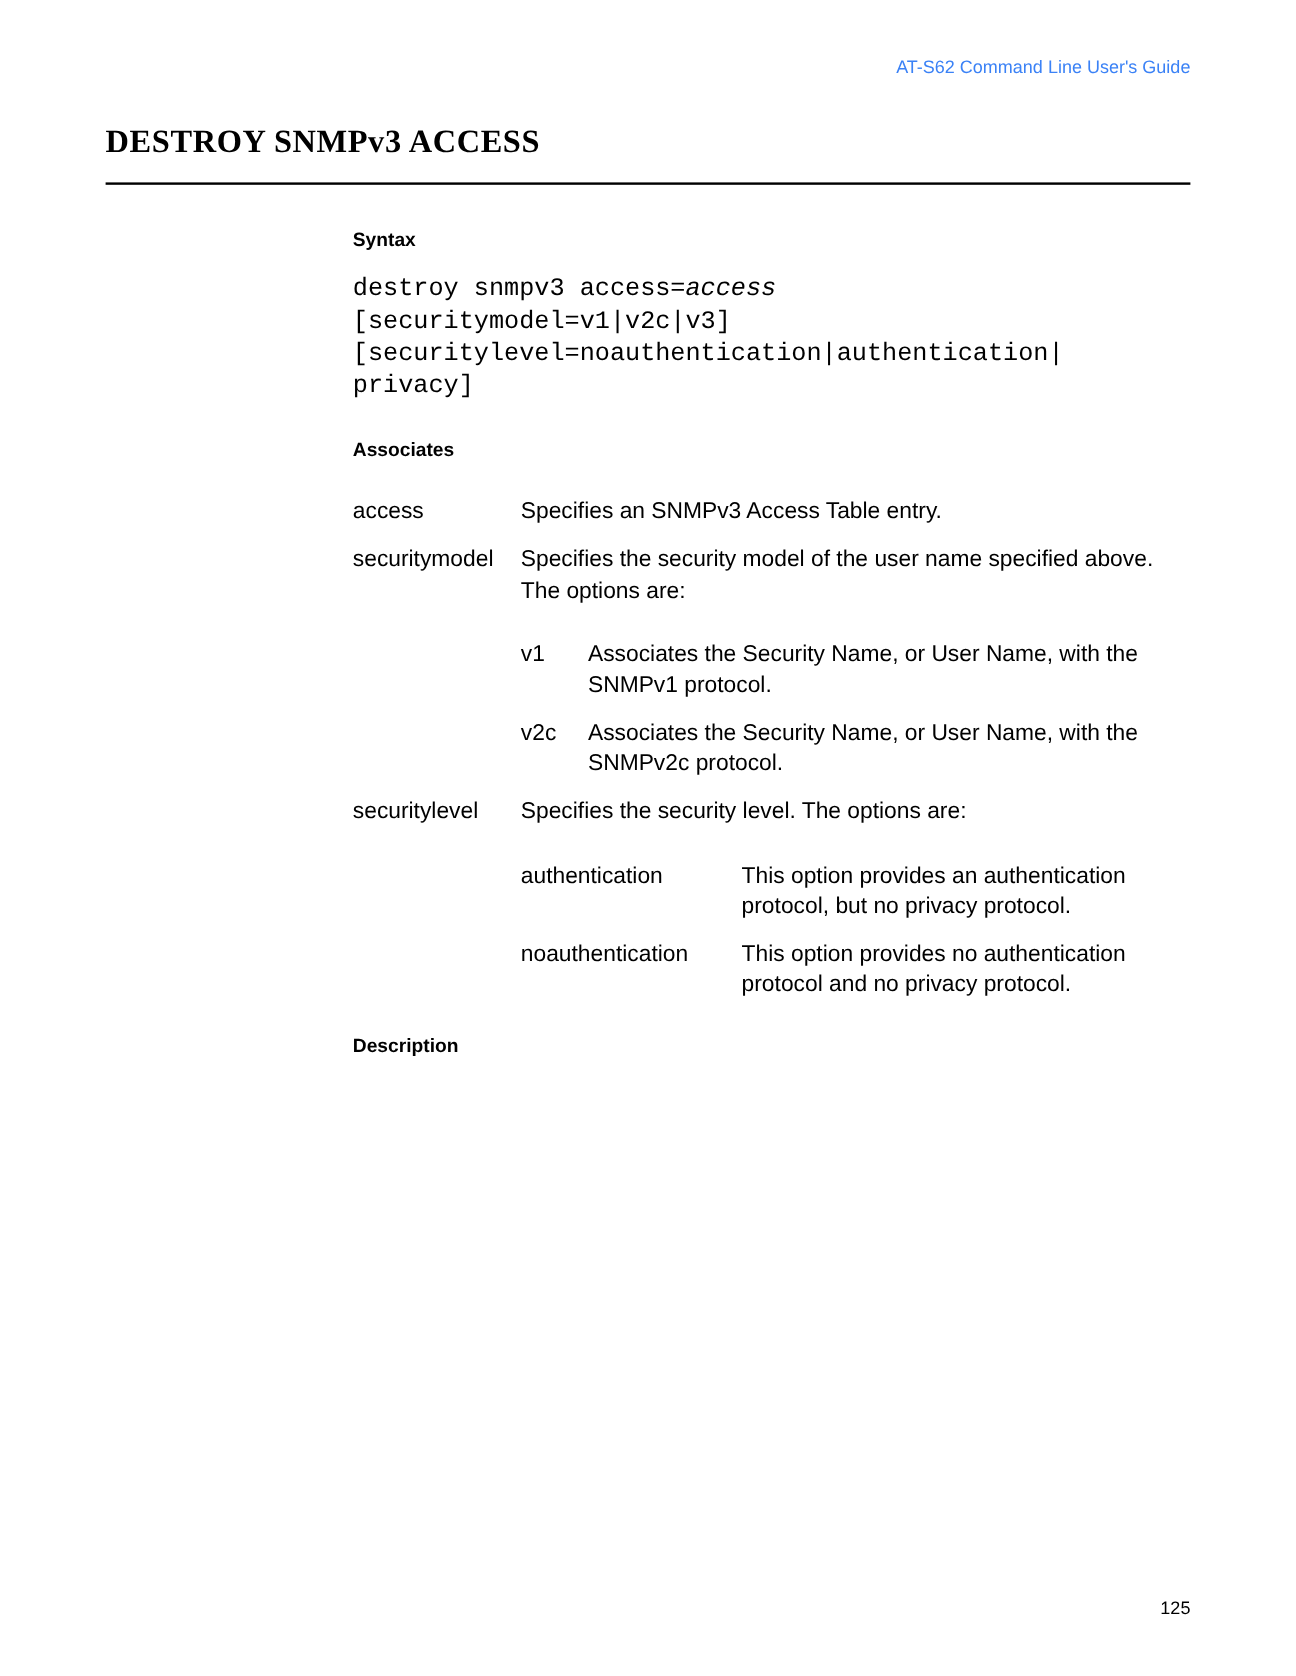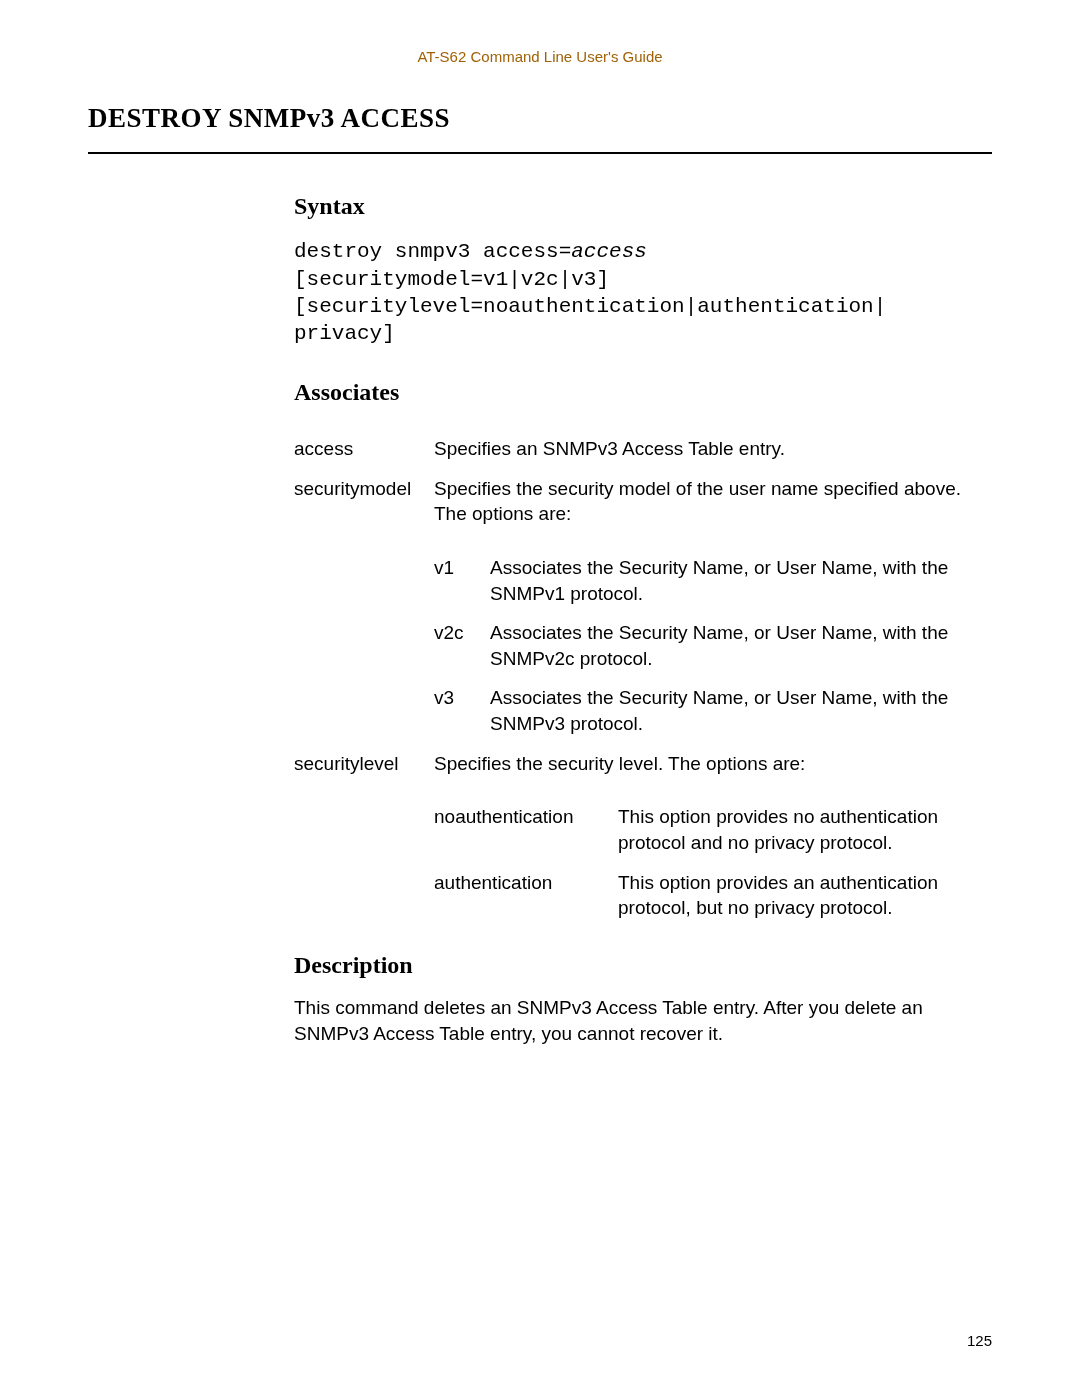--- a/index.html
+++ b/index.html
@@ -10,46 +10,46 @@
     color: #000;
   }
   .page {
     width: 1080px;
     height: 1397px;
     position: relative;
     box-sizing: border-box;
     padding: 48px 88px 0 88px;
   }
   .header-guide {
-    text-align: center;
+    text-align: right;
     font-family: Arial, Helvetica, sans-serif;
     font-size: 15px;
-    color: #a16207;
+    color: #3b82f6;
     margin-bottom: 38px;
   }
   .cmd-title {
     font-family: Georgia, 'Times New Roman', serif;
     font-weight: bold;
     font-size: 27px;
     letter-spacing: 0.5px;
     margin: 0;
     padding-bottom: 18px;
     border-bottom: 2px solid #000;
   }
   .content-block {
     margin-left: 206px;
     margin-top: 36px;
     font-family: Arial, Helvetica, sans-serif;
     font-size: 19px;
     line-height: 1.35;
   }
   .section-heading {
-    font-family: Liberation Serif, serif;
+    font-family: Liberation Sans, sans-serif;
     font-weight: bold;
-    font-size: 24px;
+    font-size: 16px;
     margin-top: 28px;
     margin-bottom: 14px;
   }
   .section-heading.first { margin-top: 0; }
   .syntax-block {
     font-family: 'Courier New', Courier, monospace;
     font-size: 21px;
     line-height: 1.3;
     white-space: pre-wrap;
     margin-bottom: 4px;
@@ -126,46 +126,41 @@
           <span>Specifies the security model of the user name specified above. The options are:</span>
           <div class="opt-table">
             <div class="opt-row">
               <div class="opt-key narrow">v1</div>
               <div class="opt-desc">Associates the Security Name, or User Name, with the SNMPv1 protocol.</div>
             </div>
             <div class="opt-row">
               <div class="opt-key narrow">v2c</div>
               <div class="opt-desc">Associates the Security Name, or User Name, with the SNMPv2c protocol.</div>
             </div>
-            <div class="opt-row">
-              <div class="opt-key narrow">v3</div>
-              <div class="opt-desc">Associates the Security Name, or User Name, with the SNMPv3 protocol.</div>
-            </div>
           </div>
         </div>
       </div>
 
       <div class="param-row">
         <div class="param-name-cell">securitylevel</div>
         <div class="param-desc-cell">
           <span>Specifies the security level. The options are:</span>
           <div class="opt-table">
             <div class="opt-row">
+              <div class="opt-key wide">authentication</div>
+              <div class="opt-desc">This option provides an authentication protocol, but no privacy protocol.</div>
+            </div>
+            <div class="opt-row">
               <div class="opt-key wide">noauthentication</div>
               <div class="opt-desc">This option provides no authentication protocol and no privacy protocol.</div>
-            </div>
-            <div class="opt-row">
-              <div class="opt-key wide">authentication</div>
-              <div class="opt-desc">This option provides an authentication protocol, but no privacy protocol.</div>
             </div>
           </div>
         </div>
       </div>
 
     </div>
 
     <div class="section-heading">Description</div>
-    <div class="desc-text">This command deletes an SNMPv3 Access Table entry. After you delete an SNMPv3 Access Table entry, you cannot recover it.</div>
 
   </div>
 
   <div class="page-number">125</div>
 </div>
 
 </body></html>

